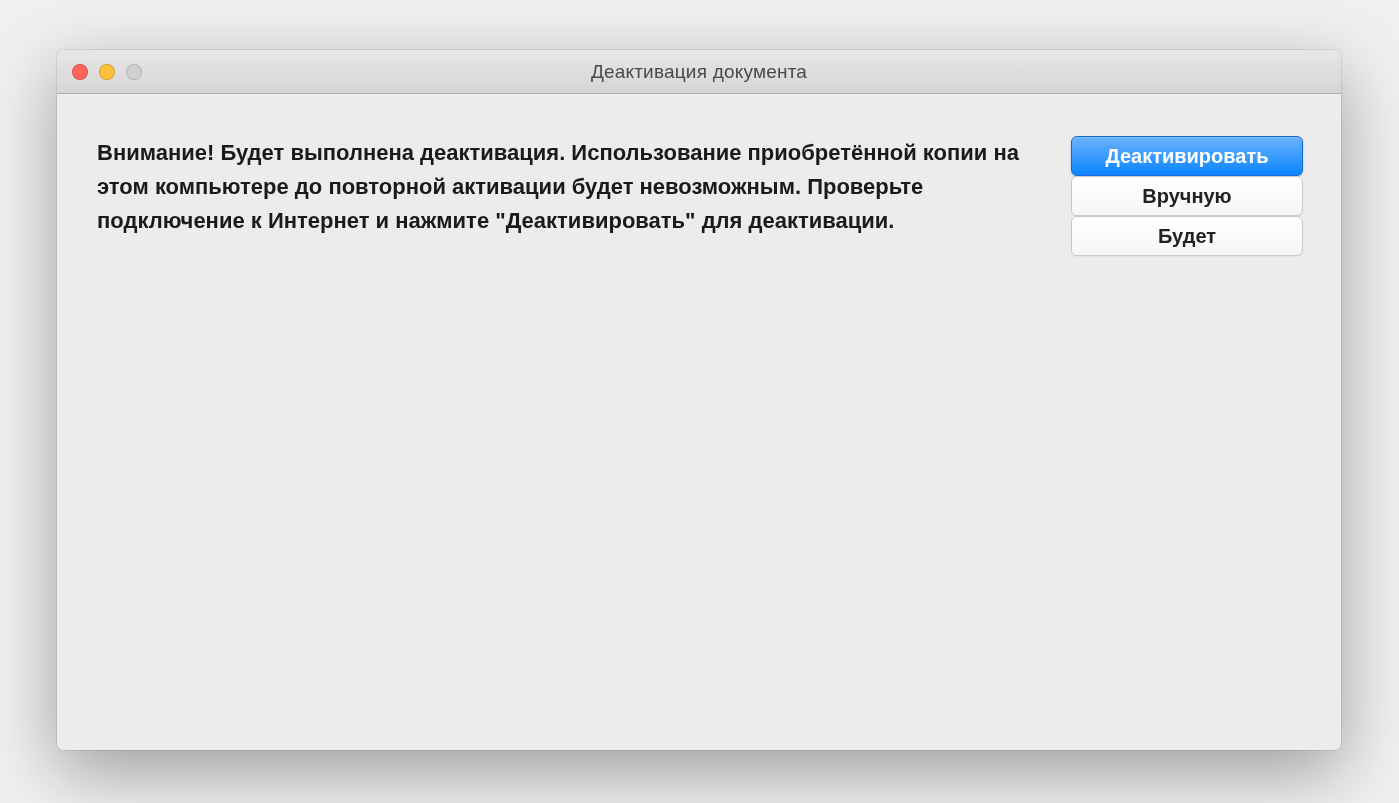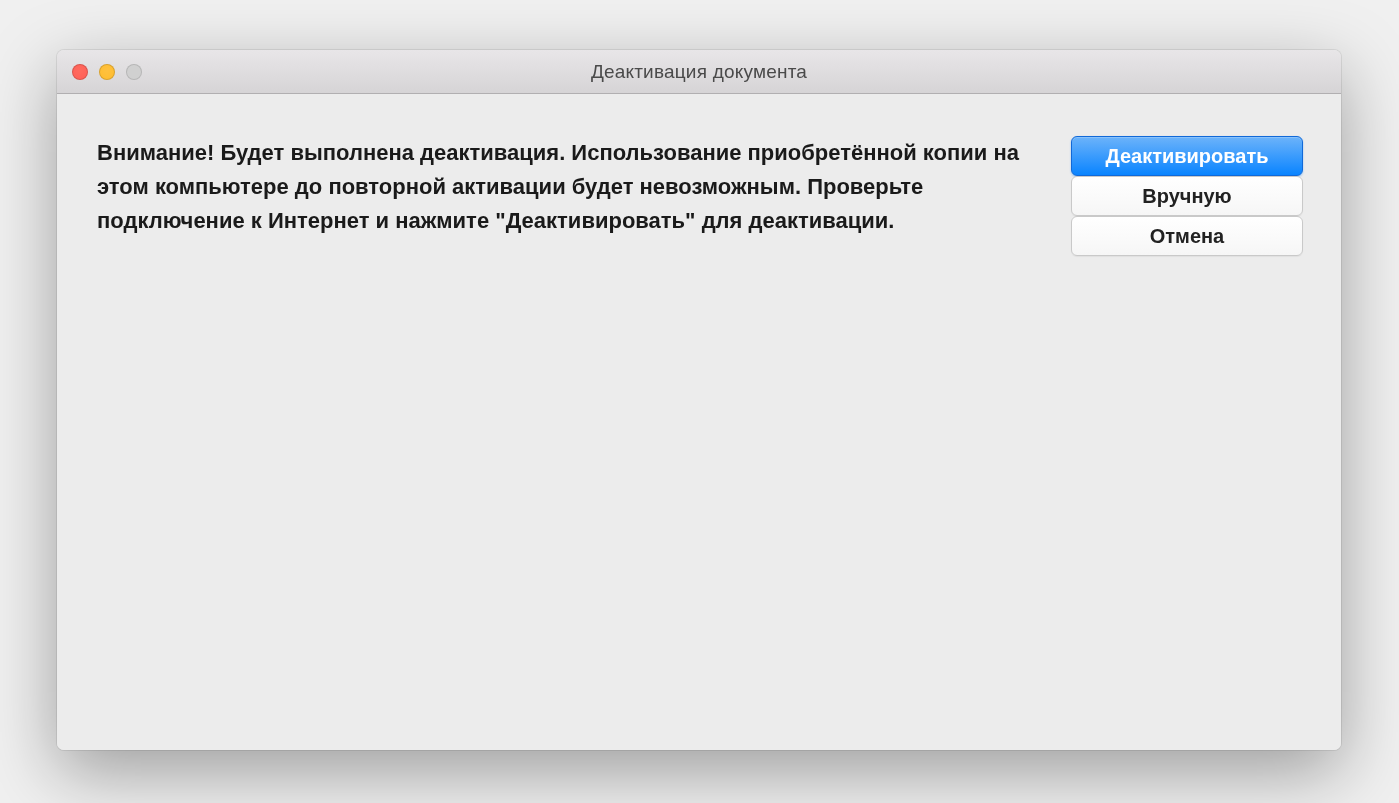--- a/index.html
+++ b/index.html
@@ -124,16 +124,16 @@
     </div>
     <div class="window-title">Деактивация документа</div>
   </div>
   <div class="window-body">
     <div class="message-area">
       <p class="message-para">Внимание! Будет выполнена деактивация. Использование приобретённой копии на этом компьютере до повторной активации будет невозможным. Проверьте подключение к Интернет и нажмите "Деактивировать" для деактивации.</p>
     </div>
     <div class="button-column">
       <div class="mac-button primary">Деактивировать</div>
       <div class="mac-button">Вручную</div>
-      <div class="mac-button">Отмена</div>
+      <div class="mac-button">Будет</div>
     </div>
   </div>
 </div>
 
 </body></html>

